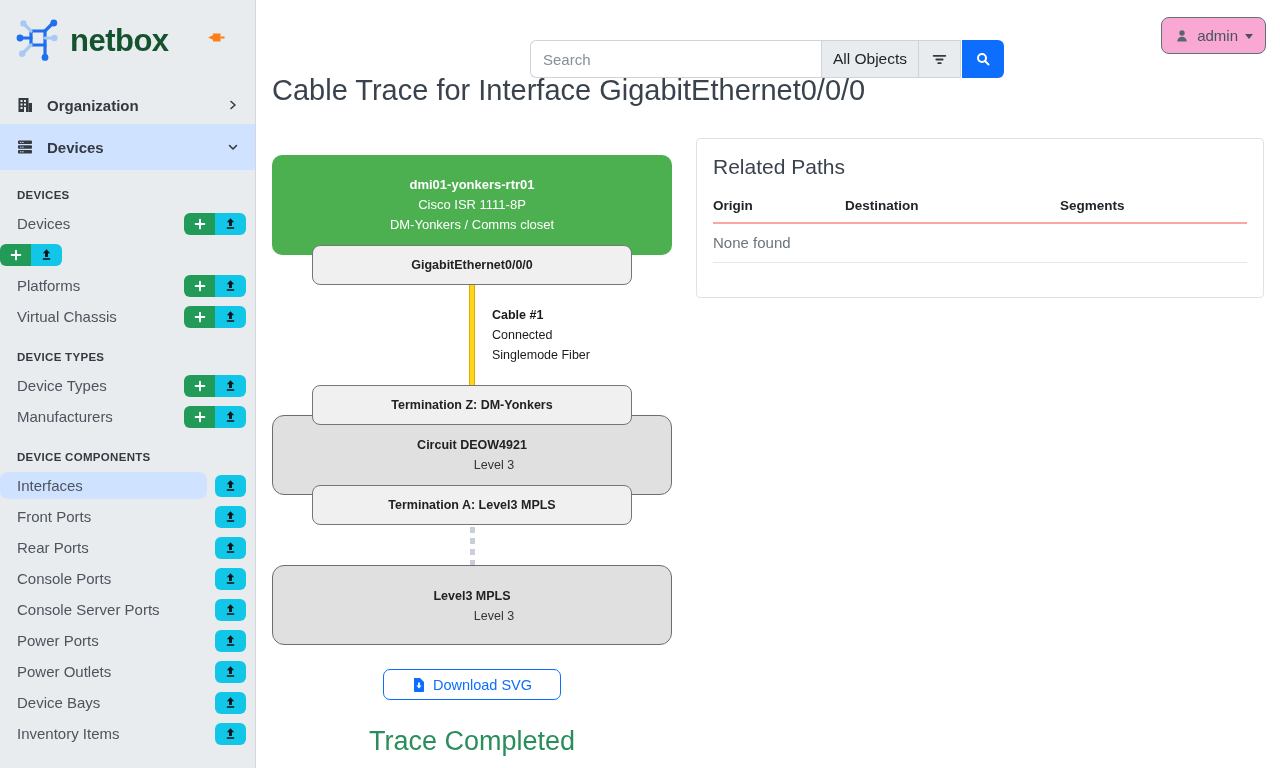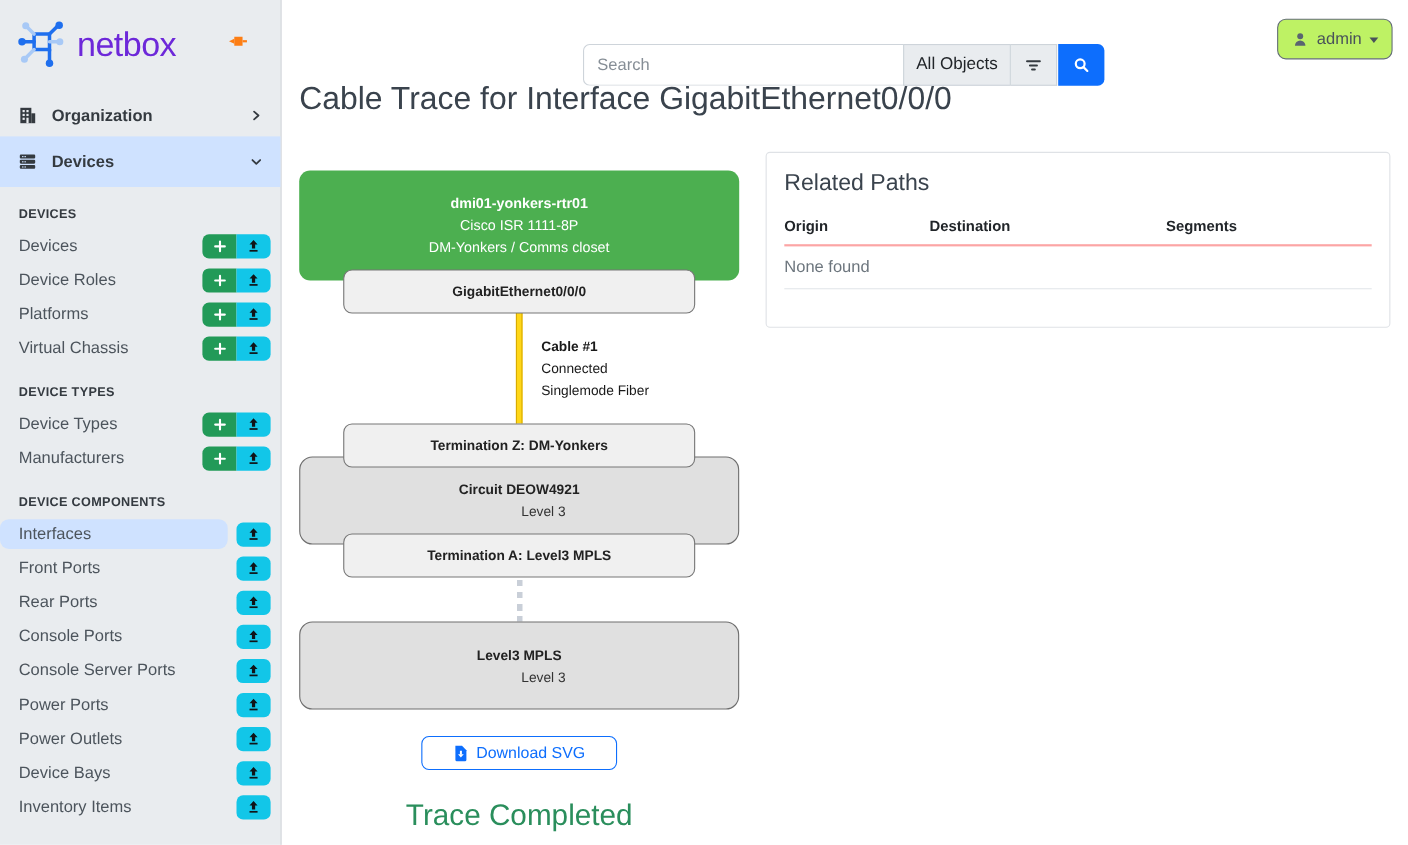--- a/index.html
+++ b/index.html
@@ -3,21 +3,21 @@
 <meta charset="utf-8">
 <style>
   * { margin:0; padding:0; box-sizing:border-box; }
   html,body { width:1280px; height:768px; overflow:hidden; background:#fff;
               font-family:"Liberation Sans", sans-serif; }
 
   
   .sidebar { position:fixed; left:0; top:0; width:256px; height:768px;
              background:#e9ecef; border-right:1px solid #d4d8dc; }
   .logo-row { display:flex; align-items:center; padding:14px 14px 10px 14px; height:78px; }
-  .wordmark { font-size:31px; font-weight:400; color:#6d28d9; letter-spacing:-0.5px; margin-left:8px; }
+  .wordmark { font-size:31px; font-weight:700; color:#14532d; letter-spacing:-0.5px; margin-left:8px; }
   .pin { margin-left:auto; margin-right:16px; margin-top:-8px; }
 
   .nav-top { display:flex; align-items:center; height:38px; padding:0 16px; color:#343a40; cursor:pointer; }
   .nav-top.active { background:#cfe2ff; height:46px; }
   .nav-top .nlabel { font-size:15px; font-weight:700; margin-left:13px; }
   .nav-top .chev { margin-left:auto; }
   .nav-org { margin-top:8px; }
 
   .menu { padding-top:0; }
   .sec-head { font-size:11.5px; font-weight:700; color:#343a40; letter-spacing:.3px;
@@ -41,21 +41,21 @@
   .search-input { width:291px; height:38px; border:1px solid #ced4da; border-right:none;
                   border-radius:6px 0 0 6px; padding:0 12px; font-size:15px; color:#212529; outline:none; }
   .search-input::placeholder { color:#868e96; }
   .scope-btn { width:98px; background:#e9ecef; border:1px solid #ced4da; font-size:15.5px;
                color:#212529; cursor:pointer; }
   .filter-btn { width:42px; background:#e9ecef; border:1px solid #ced4da; border-left:none;
                 display:flex; align-items:center; justify-content:center; cursor:pointer; }
   .go-btn { width:42px; background:#0d6efd; border:none; border-radius:0 6px 6px 0;
             display:flex; align-items:center; justify-content:center; cursor:pointer; margin-left:1px; }
   .user-btn { position:absolute; right:14px; top:17px; height:37px; padding:0 12px;
-              background:#bef264; border:1px solid #646e78; border-radius:8px; display:flex;
+              background:#f9a8d4; border:1px solid #646e78; border-radius:8px; display:flex;
               align-items:center; gap:7px; cursor:pointer; color:#49525a; font-size:15px; }
   .caret { width:0; height:0; border-left:4.5px solid transparent; border-right:4.5px solid transparent;
            border-top:5px solid #49525a; margin-top:2px; }
 
   
   .page-title { font-size:29px; font-weight:400; color:#3a434d; margin:4px 0 0 15px; }
   .content-row { display:flex; gap:24px; padding:0 16px 0 15px; margin-top:31px; }
 
   
   .diagram { width:400px; flex-shrink:0; position:relative; height:640px; }
@@ -237,23 +237,20 @@
             </svg>
           </button>
         <button class="btn-sb btn-import">
             <svg width="13" height="13">
               <use href="#i-upload"></use>
             </svg>
           </button>
       </div>
     </div>
     <div class="m-item">
-      <div class="hl">
-          <span class="m-label">Device Roles</span>
-        </div>
       <div class="btns">
         <button class="btn-sb btn-add">
             <svg width="14" height="14">
               <use href="#i-plus"></use>
             </svg>
           </button>
         <button class="btn-sb btn-import">
             <svg width="13" height="13">
               <use href="#i-upload"></use>
             </svg>

